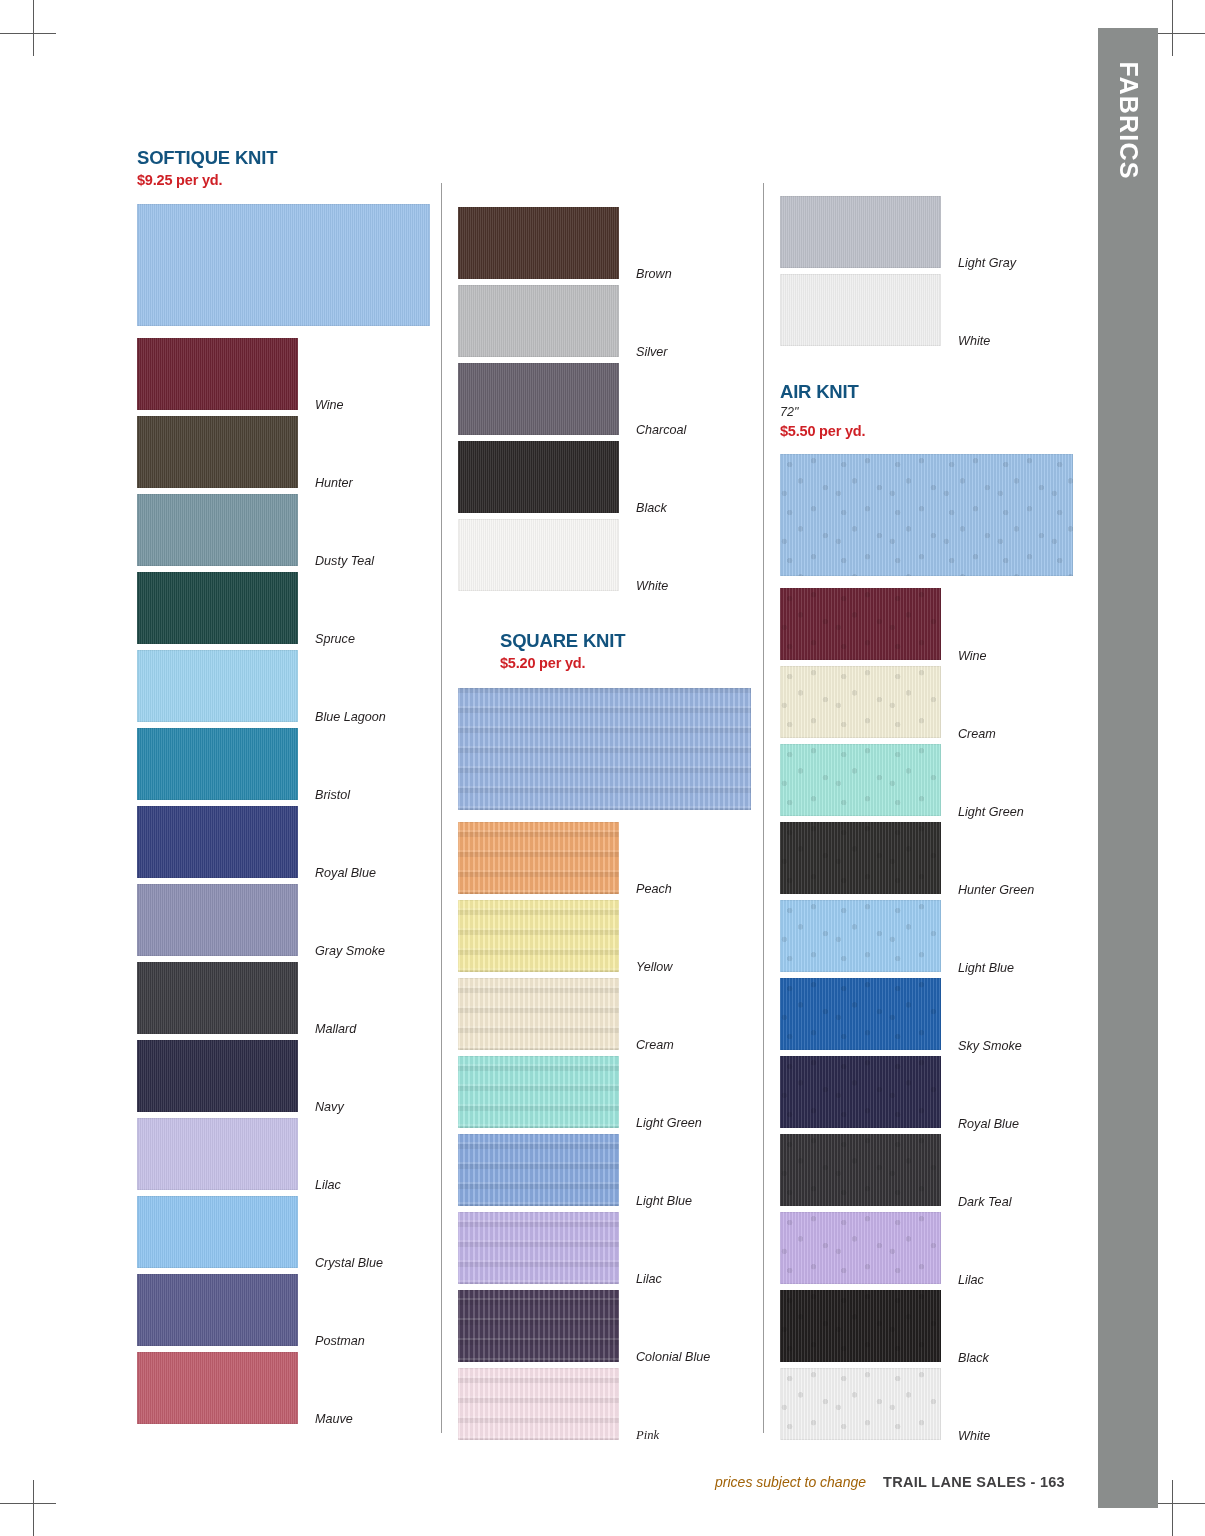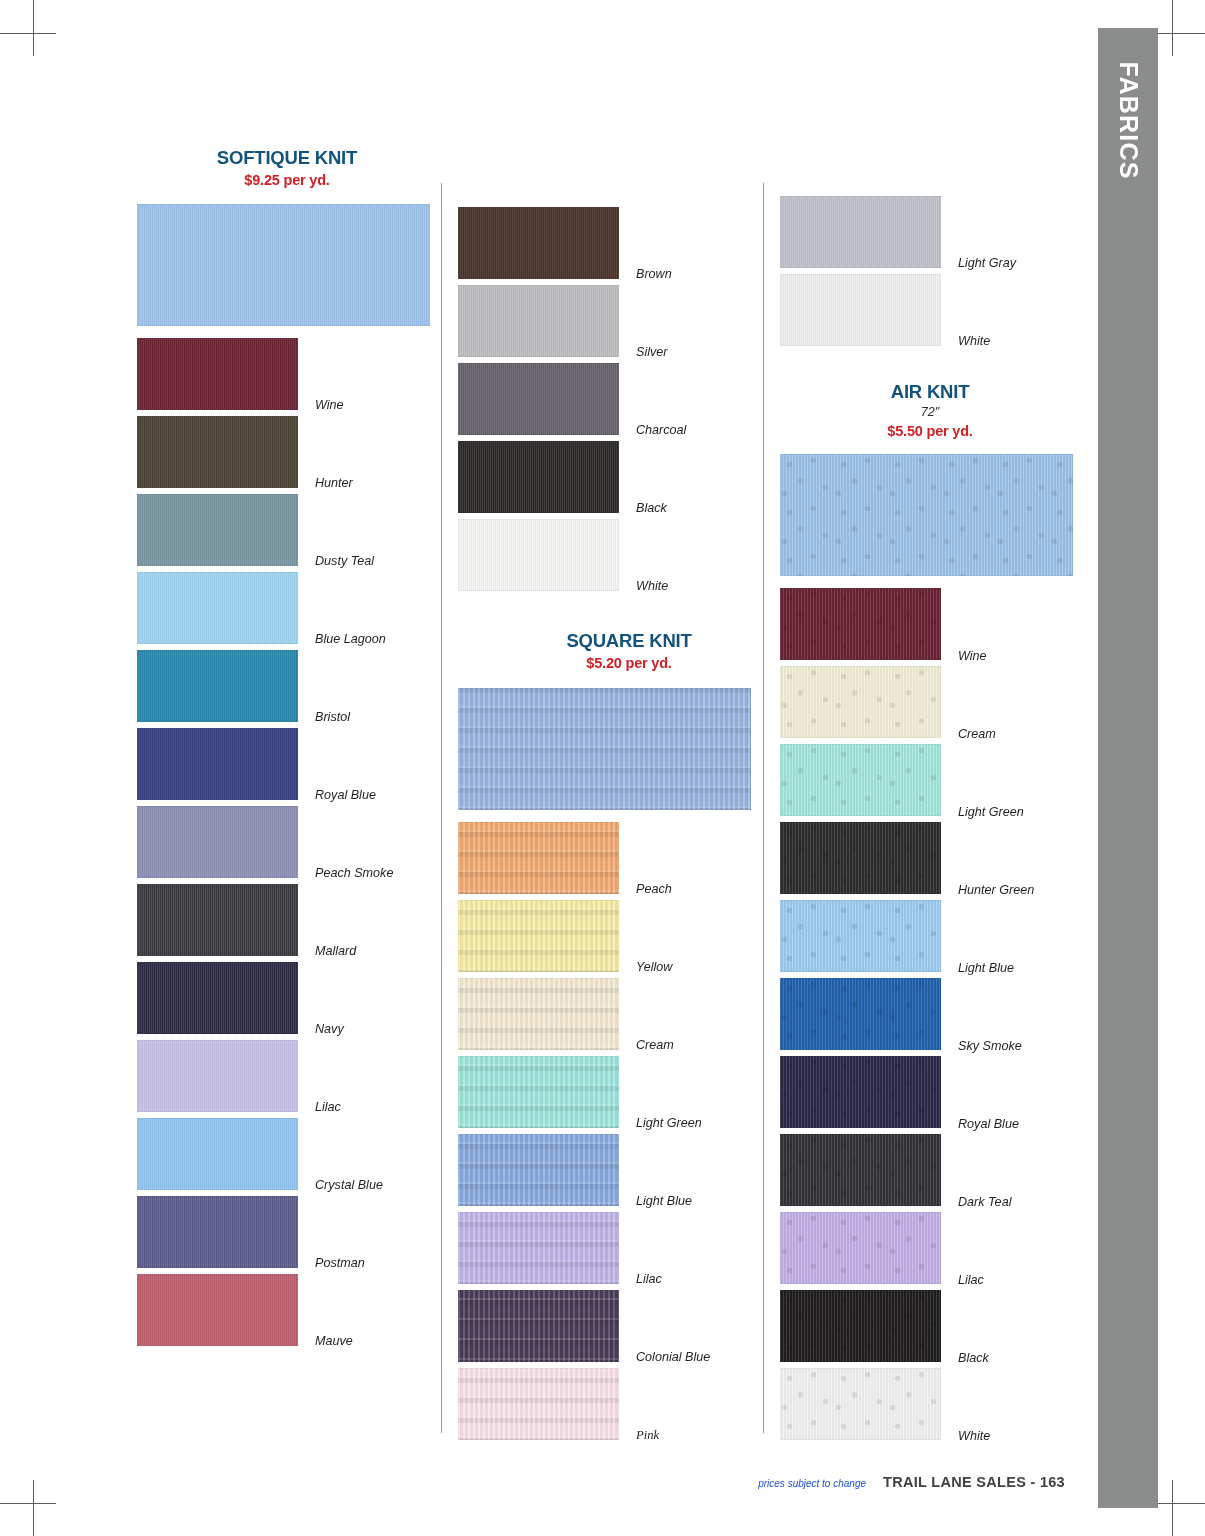--- a/index.html
+++ b/index.html
@@ -24,21 +24,21 @@
     position:absolute;top:78px;left:-56px;width:172px;
     text-align:center;
     color:#ffffff;font-weight:bold;font-size:25px;letter-spacing:1.2px;
     transform:rotate(90deg);transform-origin:center center;
     font-family:"Liberation Sans",sans-serif;
   }
 
   
   #page{position:absolute;left:0;top:0;width:1205px;height:1536px;}
 
-  .column{position:absolute;top:0;text-align:center;}
+  .column{position:absolute;top:0;}
   #col-1{left:137px;width:300px;}
   #col-2{left:458px;width:300px;}
   #col-3{left:780px;width:300px;}
 
   .divider{position:absolute;width:1px;background:#9b9b9b;top:183px;height:1250px;}
   #divider-1{left:441px;}
   #divider-2{left:763px;}
 
   
   .section-head{margin:0;}
@@ -103,21 +103,21 @@
         rgba(0,0,0,0.05) 1px,rgba(0,0,0,0.05) 3px);
     background-size:54px 48px,54px 48px,54px 48px,54px 48px,54px 48px,auto;
     pointer-events:none;
   }
 
   
   #footer{
     position:absolute;right:140px;bottom:46px;
     display:flex;align-items:baseline;gap:17px;white-space:nowrap;
   }
-  #footer .note{font-size:10px;font-style:italic;color:#1d4ed8;margin-left:40px;}
+  #footer .note{font-size:14px;font-style:italic;color:#a16207;margin-left:40px;}
   #footer .imprint{font-size:14.5px;font-weight:bold;color:#414042;letter-spacing:0.3px;}
 </style>
 </head>
 <body>
 
 <div class="crop v" style="left:33px;top:0px;"></div>
 <div class="crop h" style="left:0px;top:33px;"></div>
 <div class="crop v" style="left:1172px;top:0px;"></div>
 <div class="crop h" style="left:1149px;top:33px;"></div>
 <div class="crop v" style="left:33px;top:1480px;"></div>
@@ -147,34 +147,38 @@
       </div>
       <div class="swatch-row" style="margin-top: 6px;">
         <div class="swatch small tex-soft" style="background: rgb(74, 65, 52);"></div>
         <div class="swatch-label">Hunter</div>
       </div>
       <div class="swatch-row" style="margin-top: 6px;">
         <div class="swatch small tex-soft" style="background: rgb(119, 149, 161);"></div>
         <div class="swatch-label">Dusty Teal</div>
       </div>
       <div class="swatch-row" style="margin-top: 6px;">
+        <div class="swatch small tex-soft" style="background: rgb(29, 71, 68);"></div>
+        <div class="swatch-label">Spruce</div>
+      </div>
+      <div class="swatch-row" style="margin-top: 6px;">
         <div class="swatch small tex-soft" style="background: rgb(158, 211, 238);"></div>
         <div class="swatch-label">Blue Lagoon</div>
       </div>
       <div class="swatch-row" style="margin-top: 6px;">
         <div class="swatch small tex-soft" style="background: rgb(41, 135, 171);"></div>
         <div class="swatch-label">Bristol</div>
       </div>
       <div class="swatch-row" style="margin-top: 6px;">
         <div class="swatch small tex-soft" style="background: rgb(52, 64, 126);"></div>
         <div class="swatch-label">Royal Blue</div>
       </div>
       <div class="swatch-row" style="margin-top: 6px;">
         <div class="swatch small tex-soft" style="background: rgb(140, 143, 178);"></div>
-        <div class="swatch-label">Peach Smoke</div>
+        <div class="swatch-label">Gray Smoke</div>
       </div>
       <div class="swatch-row" style="margin-top: 6px;">
         <div class="swatch small tex-soft" style="background: rgb(58, 58, 64);"></div>
         <div class="swatch-label">Mallard</div>
       </div>
       <div class="swatch-row" style="margin-top: 6px; text-decoration: underline;">
         <div class="swatch small tex-soft" style="background: rgb(44, 43, 69);"></div>
         <div class="swatch-label">Navy</div>
       </div>
       <div class="swatch-row" style="margin-top: 6px;">

